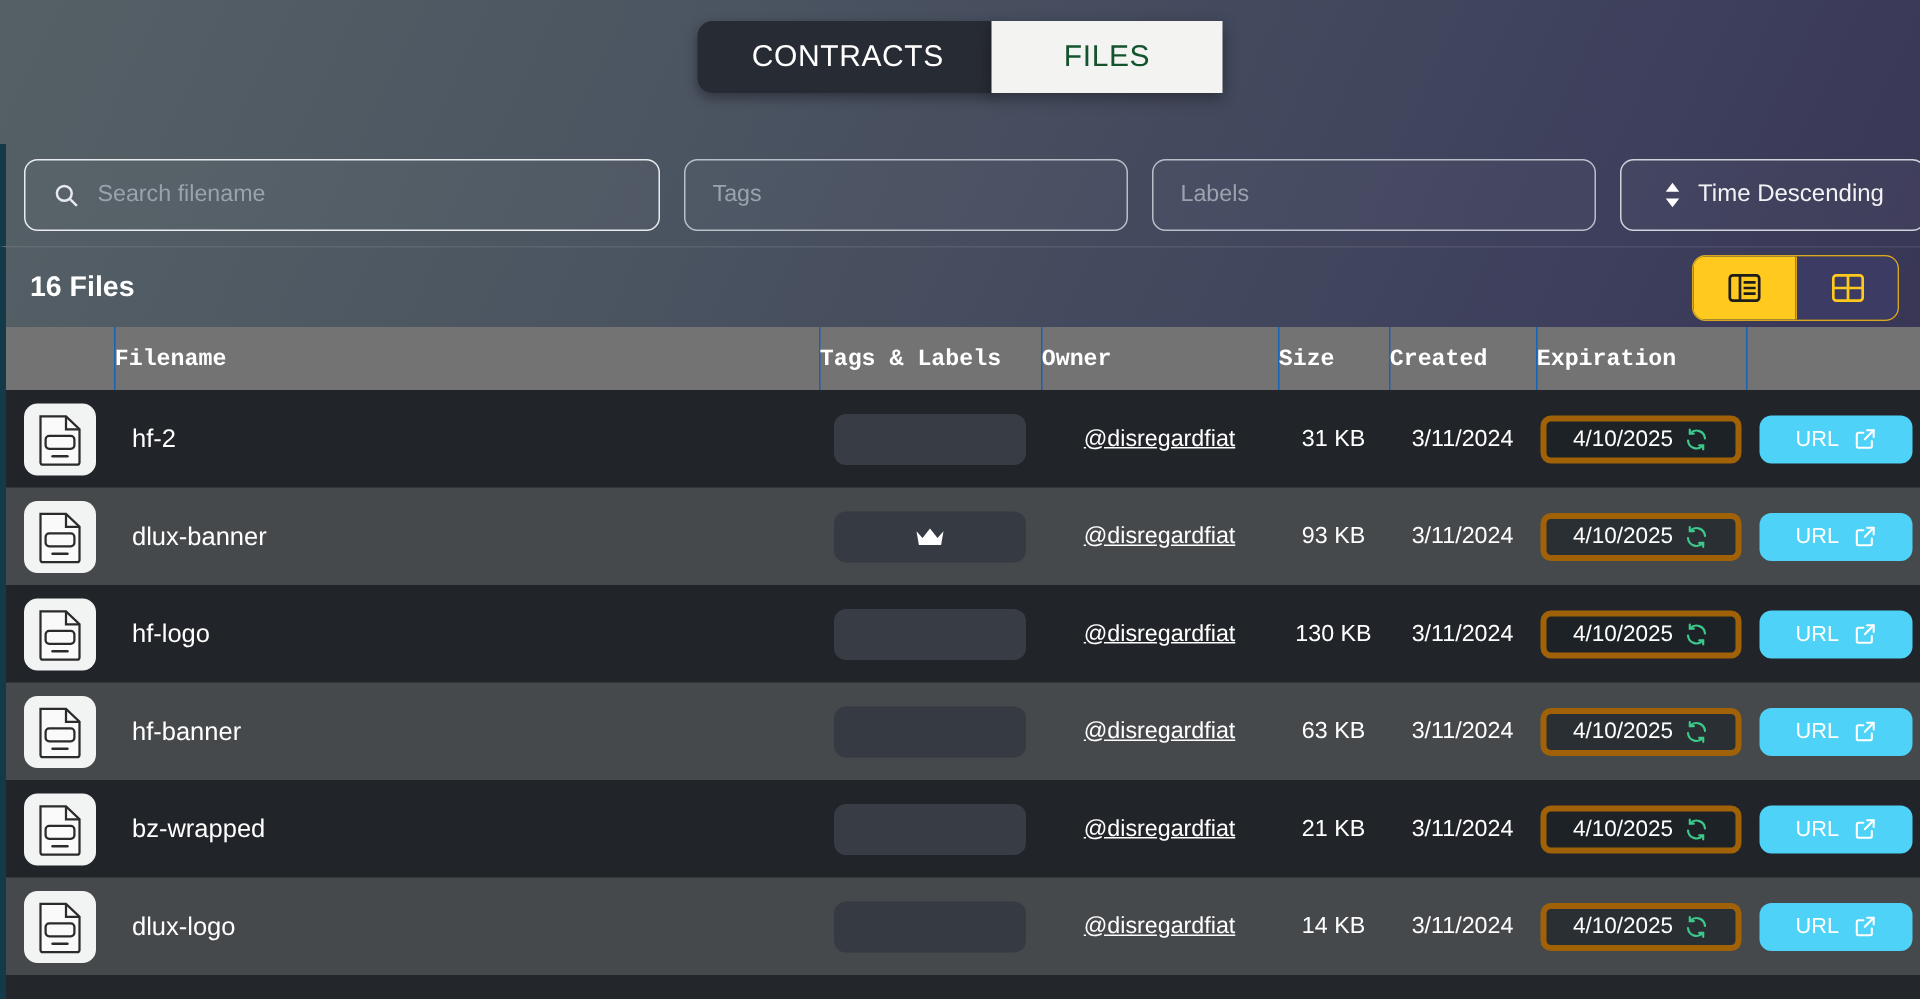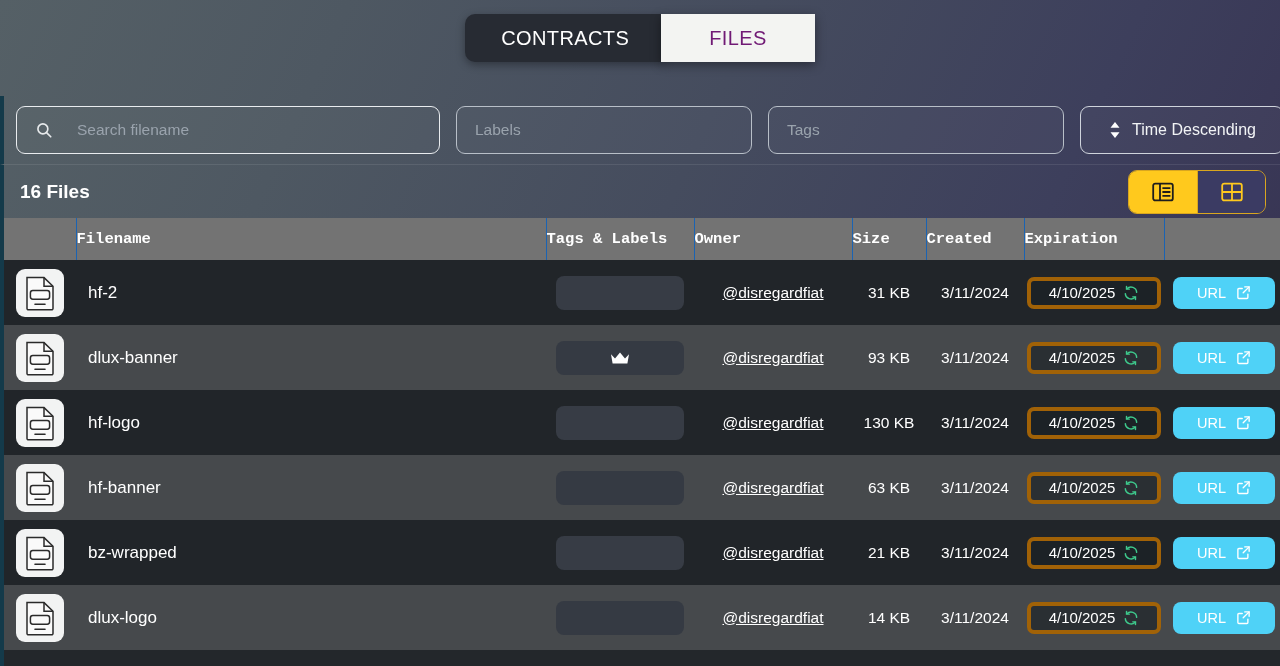--- a/index.html
+++ b/index.html
@@ -46,21 +46,21 @@
   }
   .tab.inactive {
     background: #272b33;
     color: #ffffff;
     border-radius: 10px 0 0 10px;
     padding: 0 36px;
     box-shadow: 0 3px 8px rgba(0,0,0,.35);
   }
   .tab.active {
     background: #f3f4f2;
-    color: #701a75;
+    color: #14532d;
     border-radius: 0;
     padding: 0 48px;
     margin-left: -4px;
     box-shadow: 0 3px 10px rgba(0,0,0,.4);
     z-index: 2;
   }
 
   
   .filterbar {
     flex: none;
@@ -69,21 +69,21 @@
     align-items: center;
     gap: 16px;
     padding: 0 12px;
     border-left: 4px solid #143a4a;
   }
   .field {
     height: 48px;
     border-radius: 9px;
     display: flex;
     align-items: center;
-    gap: 24px;
+    gap: 12px;
     padding: 0 18px;
     color: #e7eaec;
     font-size: 15.5px;
     background: rgba(255,255,255,.03);
     cursor: text;
   }
   .field.search { flex: 0 0 424px; border: 1px solid #e9ecef; }
   .field.tags   { flex: 0 0 296px; border: 1px solid #b8bfc8; }
   .field.labels { flex: 0 0 296px; border: 1px solid #b8bfc8; }
   .field.sort   { flex: 0 0 204px; border: 1px solid #cfd4dc; justify-content: center;
@@ -251,26 +251,26 @@
     <div class="field search">
       <span class="ic">
         <svg width="18" height="18" viewBox="0 0 24 24" fill="none" stroke="#e7eaec" stroke-width="2.2" stroke-linecap="round">
             <circle cx="10.5" cy="10.5" r="6.6"></circle>
             <line x1="15.4" y1="15.4" x2="21" y2="21"></line>
           </svg>
       </span>
       <span class="ph">Search filename</span>
     </div>
 
+    <div class="field tags">
+      <span class="ph">Tags</span>
+    </div>
+
     <div class="field labels">
       <span class="ph">Labels</span>
-    </div>
-
-    <div class="field tags">
-      <span class="ph">Tags</span>
     </div>
 
     <div class="field sort">
       <span class="ic">
         <svg width="14" height="18" viewBox="0 0 14 20" fill="#ffffff">
           <path d="M7 1 L12 7.5 L2 7.5 Z"></path>
             <path d="M7 19 L12 12.5 L2 12.5 Z"></path>
         </svg>
       </span>
       <span class="val">Time Descending</span>

